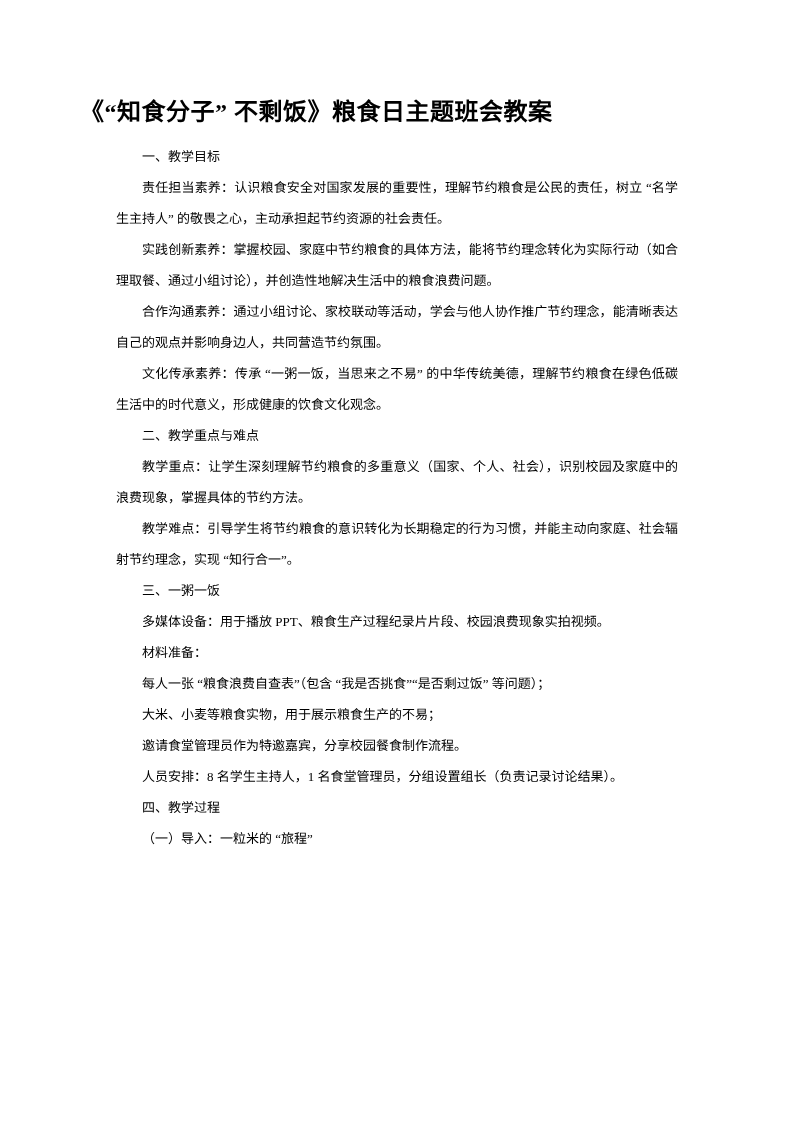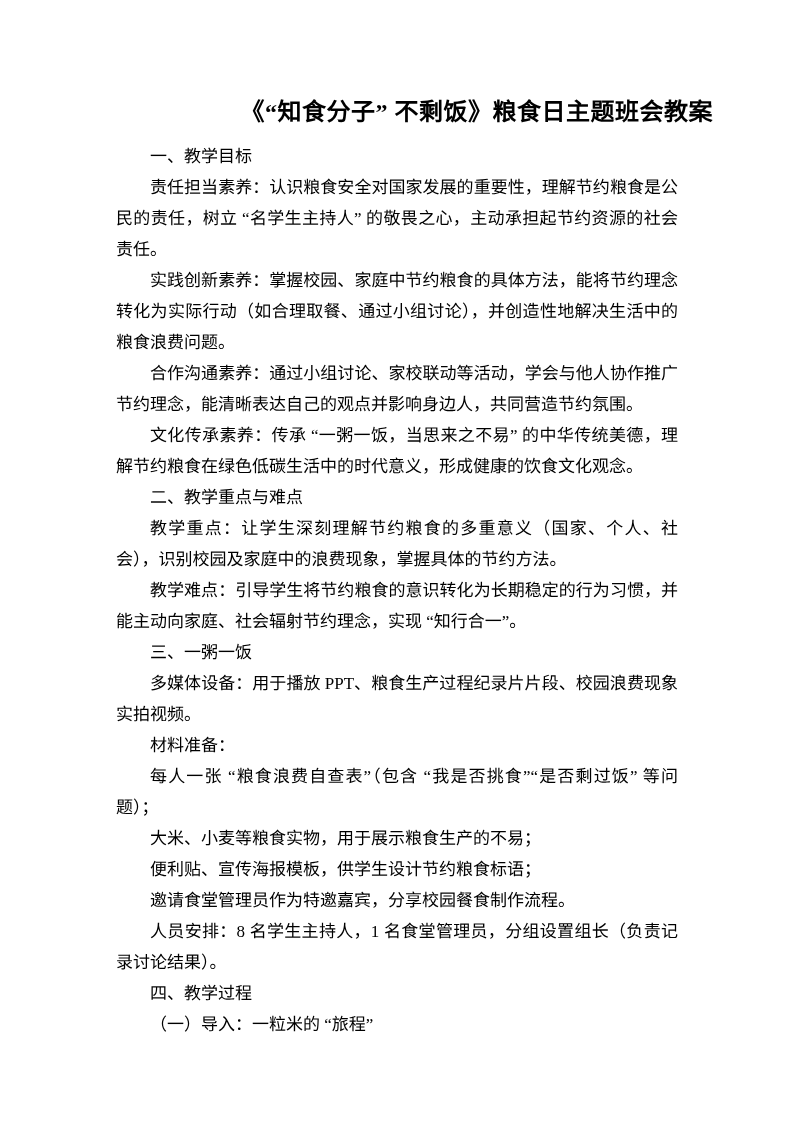--- a/index.html
+++ b/index.html
@@ -11,29 +11,29 @@
     position: relative;
     width: 793px;
     height: 1122px;
     background: #ffffff;
     overflow: hidden;
     font-family: "Liberation Serif", "DejaVu Serif", serif;
     color: #000000;
   }
   .doc-title {
     margin: 94px 80px 0 80px;
-    text-align: right;
+    text-align: left;
     font-size: 24px;
     font-weight: bold;
     line-height: 36px;
     letter-spacing: 0.5px;
   }
   .doc-body {
     margin: 11px 115px 0 116px; 
-    font-size: 17px;
+    font-size: 13px;
     line-height: 31px;
     text-align: justify;
     text-justify: inter-ideograph;
   }
   .doc-body p {
     margin: 0;
     padding: 0;
     text-indent: 2em;
     word-break: break-all;
   }
@@ -51,19 +51,18 @@
     <p>合作沟通素养：通过小组讨论、家校联动等活动，学会与他人协作推广节约理念，能清晰表达自己的观点并影响身边人，共同营造节约氛围。</p>
     <p>文化传承素养：传承 “一粥一饭，当思来之不易” 的中华传统美德，理解节约粮食在绿色低碳生活中的时代意义，形成健康的饮食文化观念。</p>
     <p>二、教学重点与难点</p>
     <p>教学重点：让学生深刻理解节约粮食的多重意义（国家、个人、社会），识别校园及家庭中的浪费现象，掌握具体的节约方法。</p>
     <p>教学难点：引导学生将节约粮食的意识转化为长期稳定的行为习惯，并能主动向家庭、社会辐射节约理念，实现 “知行合一”。</p>
     <p>三、一粥一饭</p>
     <p>多媒体设备：用于播放 PPT、粮食生产过程纪录片片段、校园浪费现象实拍视频。</p>
     <p>材料准备：</p>
     <p>每人一张 “粮食浪费自查表”（包含 “我是否挑食”“是否剩过饭” 等问题）；</p>
     <p>大米、小麦等粮食实物，用于展示粮食生产的不易；</p>
-    <p>便利贴、宣传海报模板，供学生设计节约粮食标语；</p>
     <p>邀请食堂管理员作为特邀嘉宾，分享校园餐食制作流程。</p>
     <p>人员安排：8 名学生主持人，1 名食堂管理员，分组设置组长（负责记录讨论结果）。</p>
     <p>四、教学过程</p>
     <p>（一）导入：一粒米的 “旅程”</p>
   </div>
 </div>
 
 </body></html>

